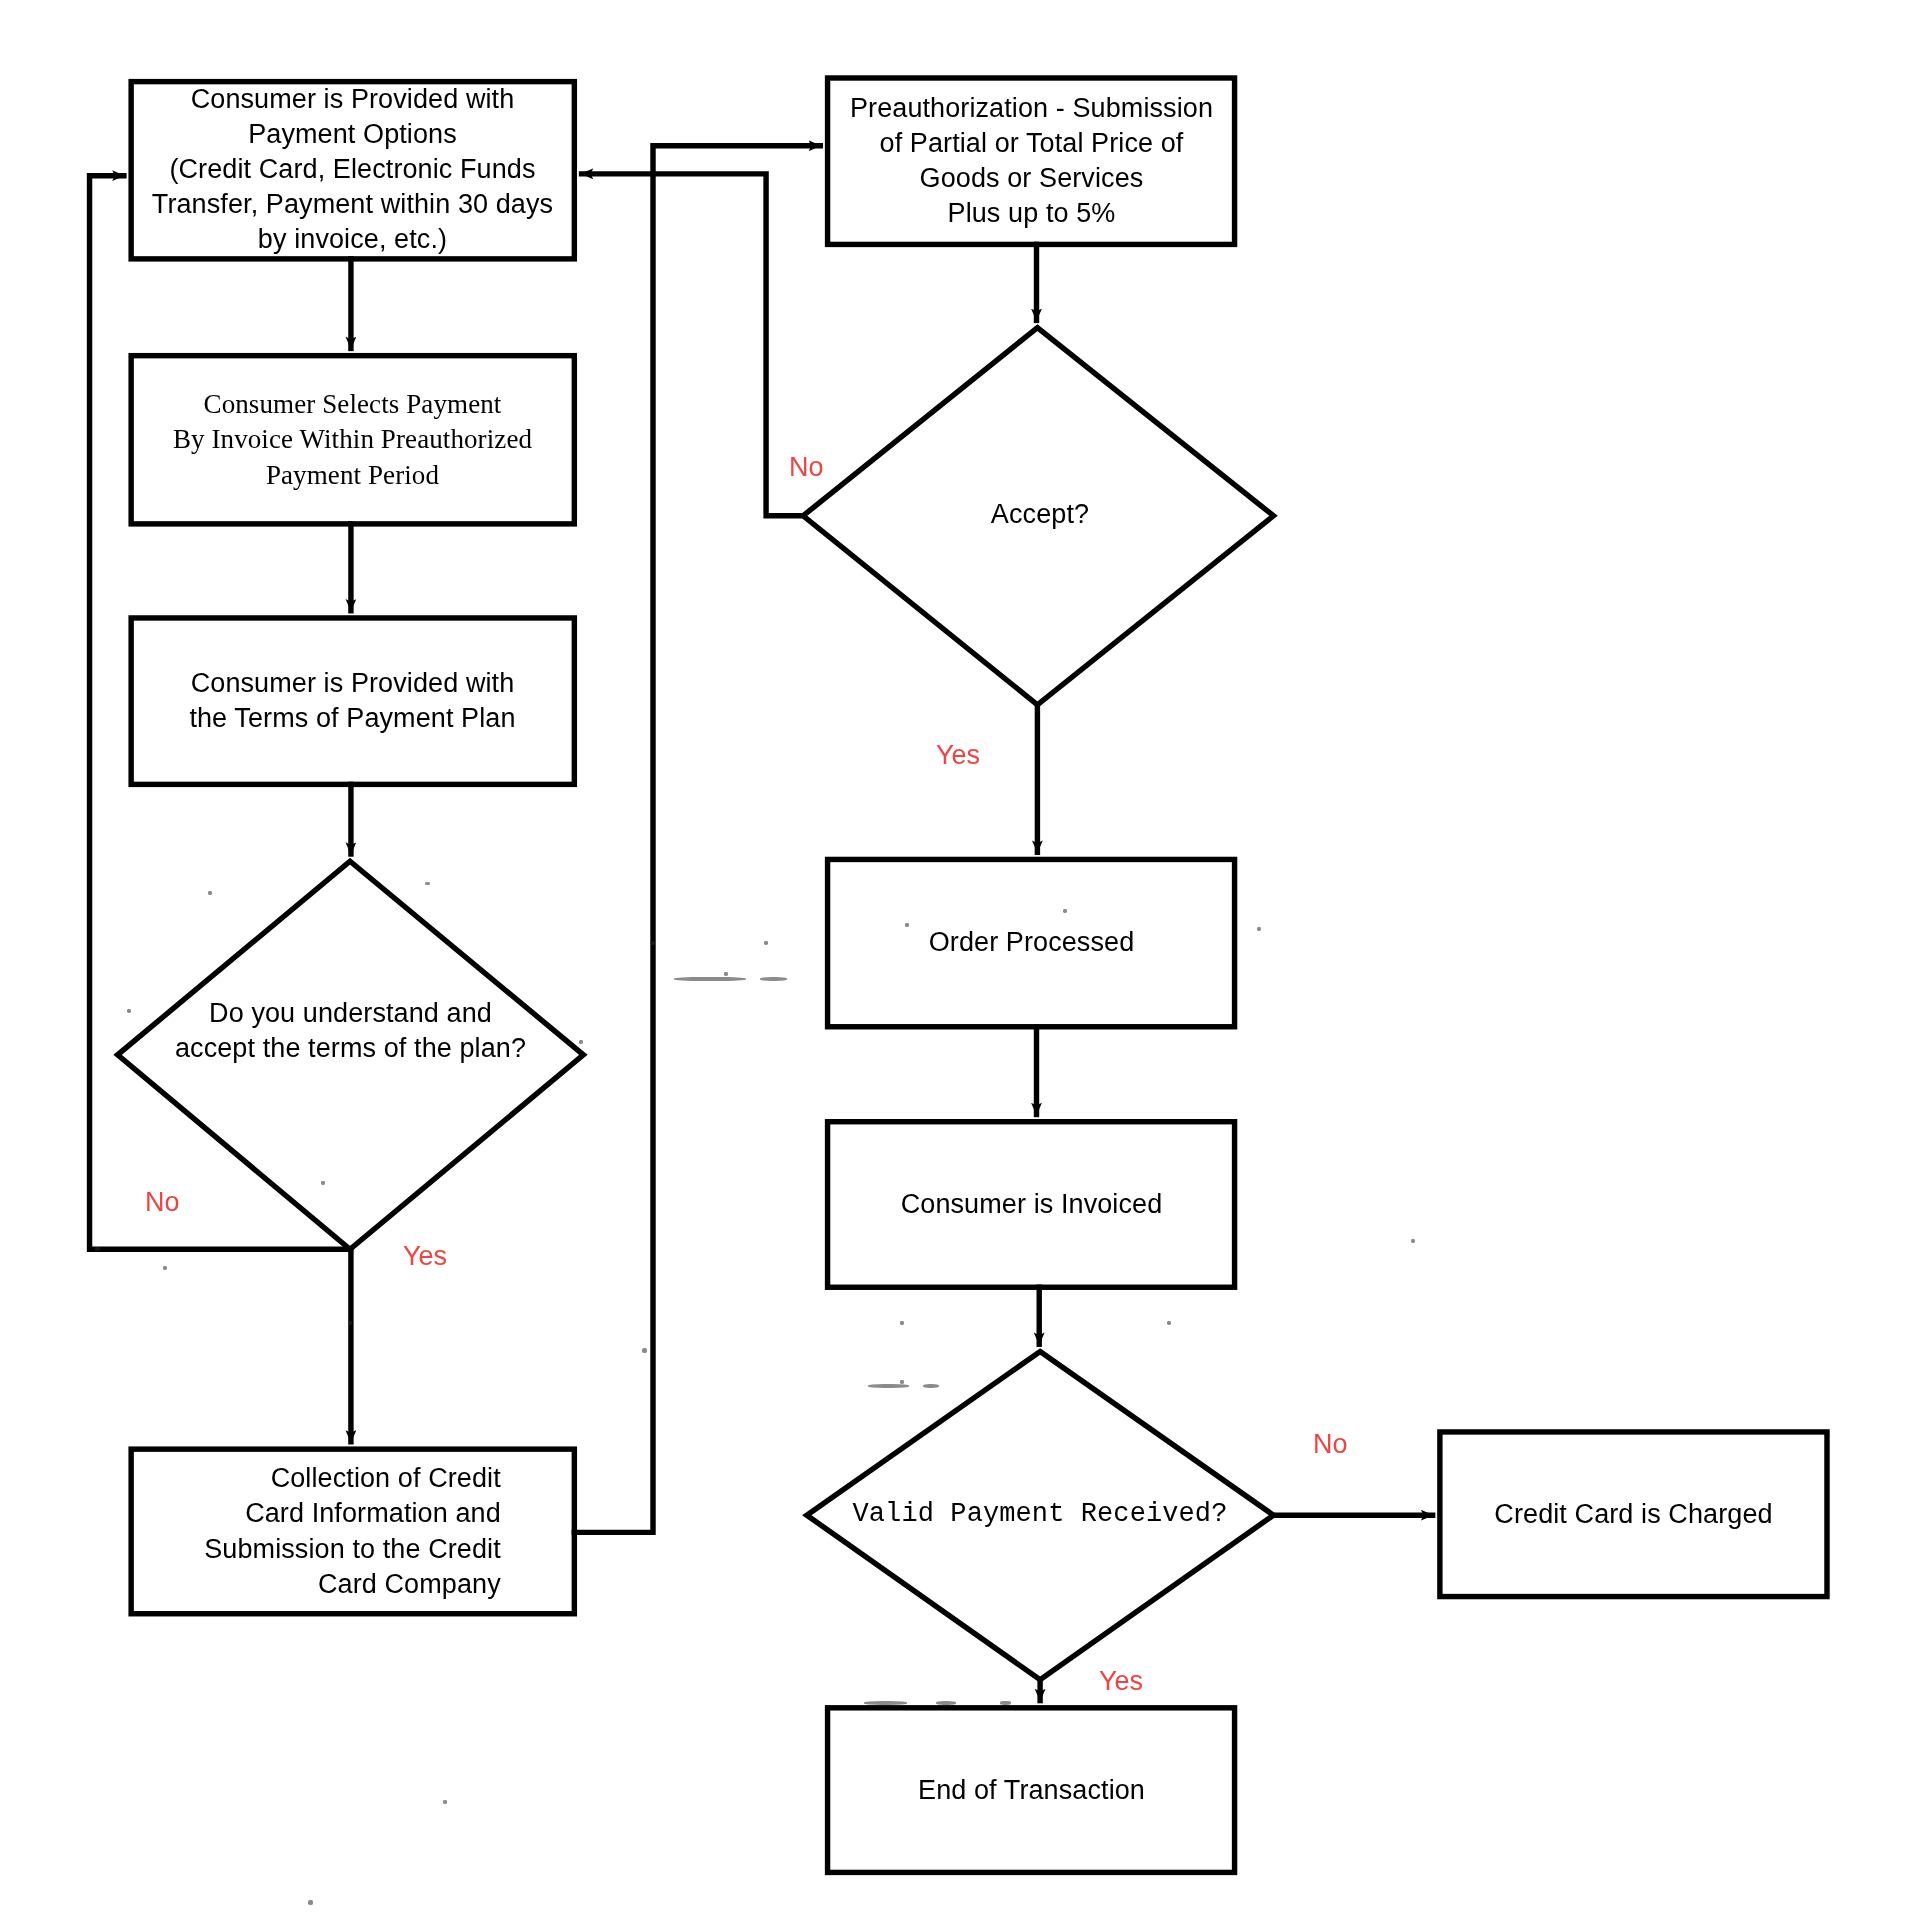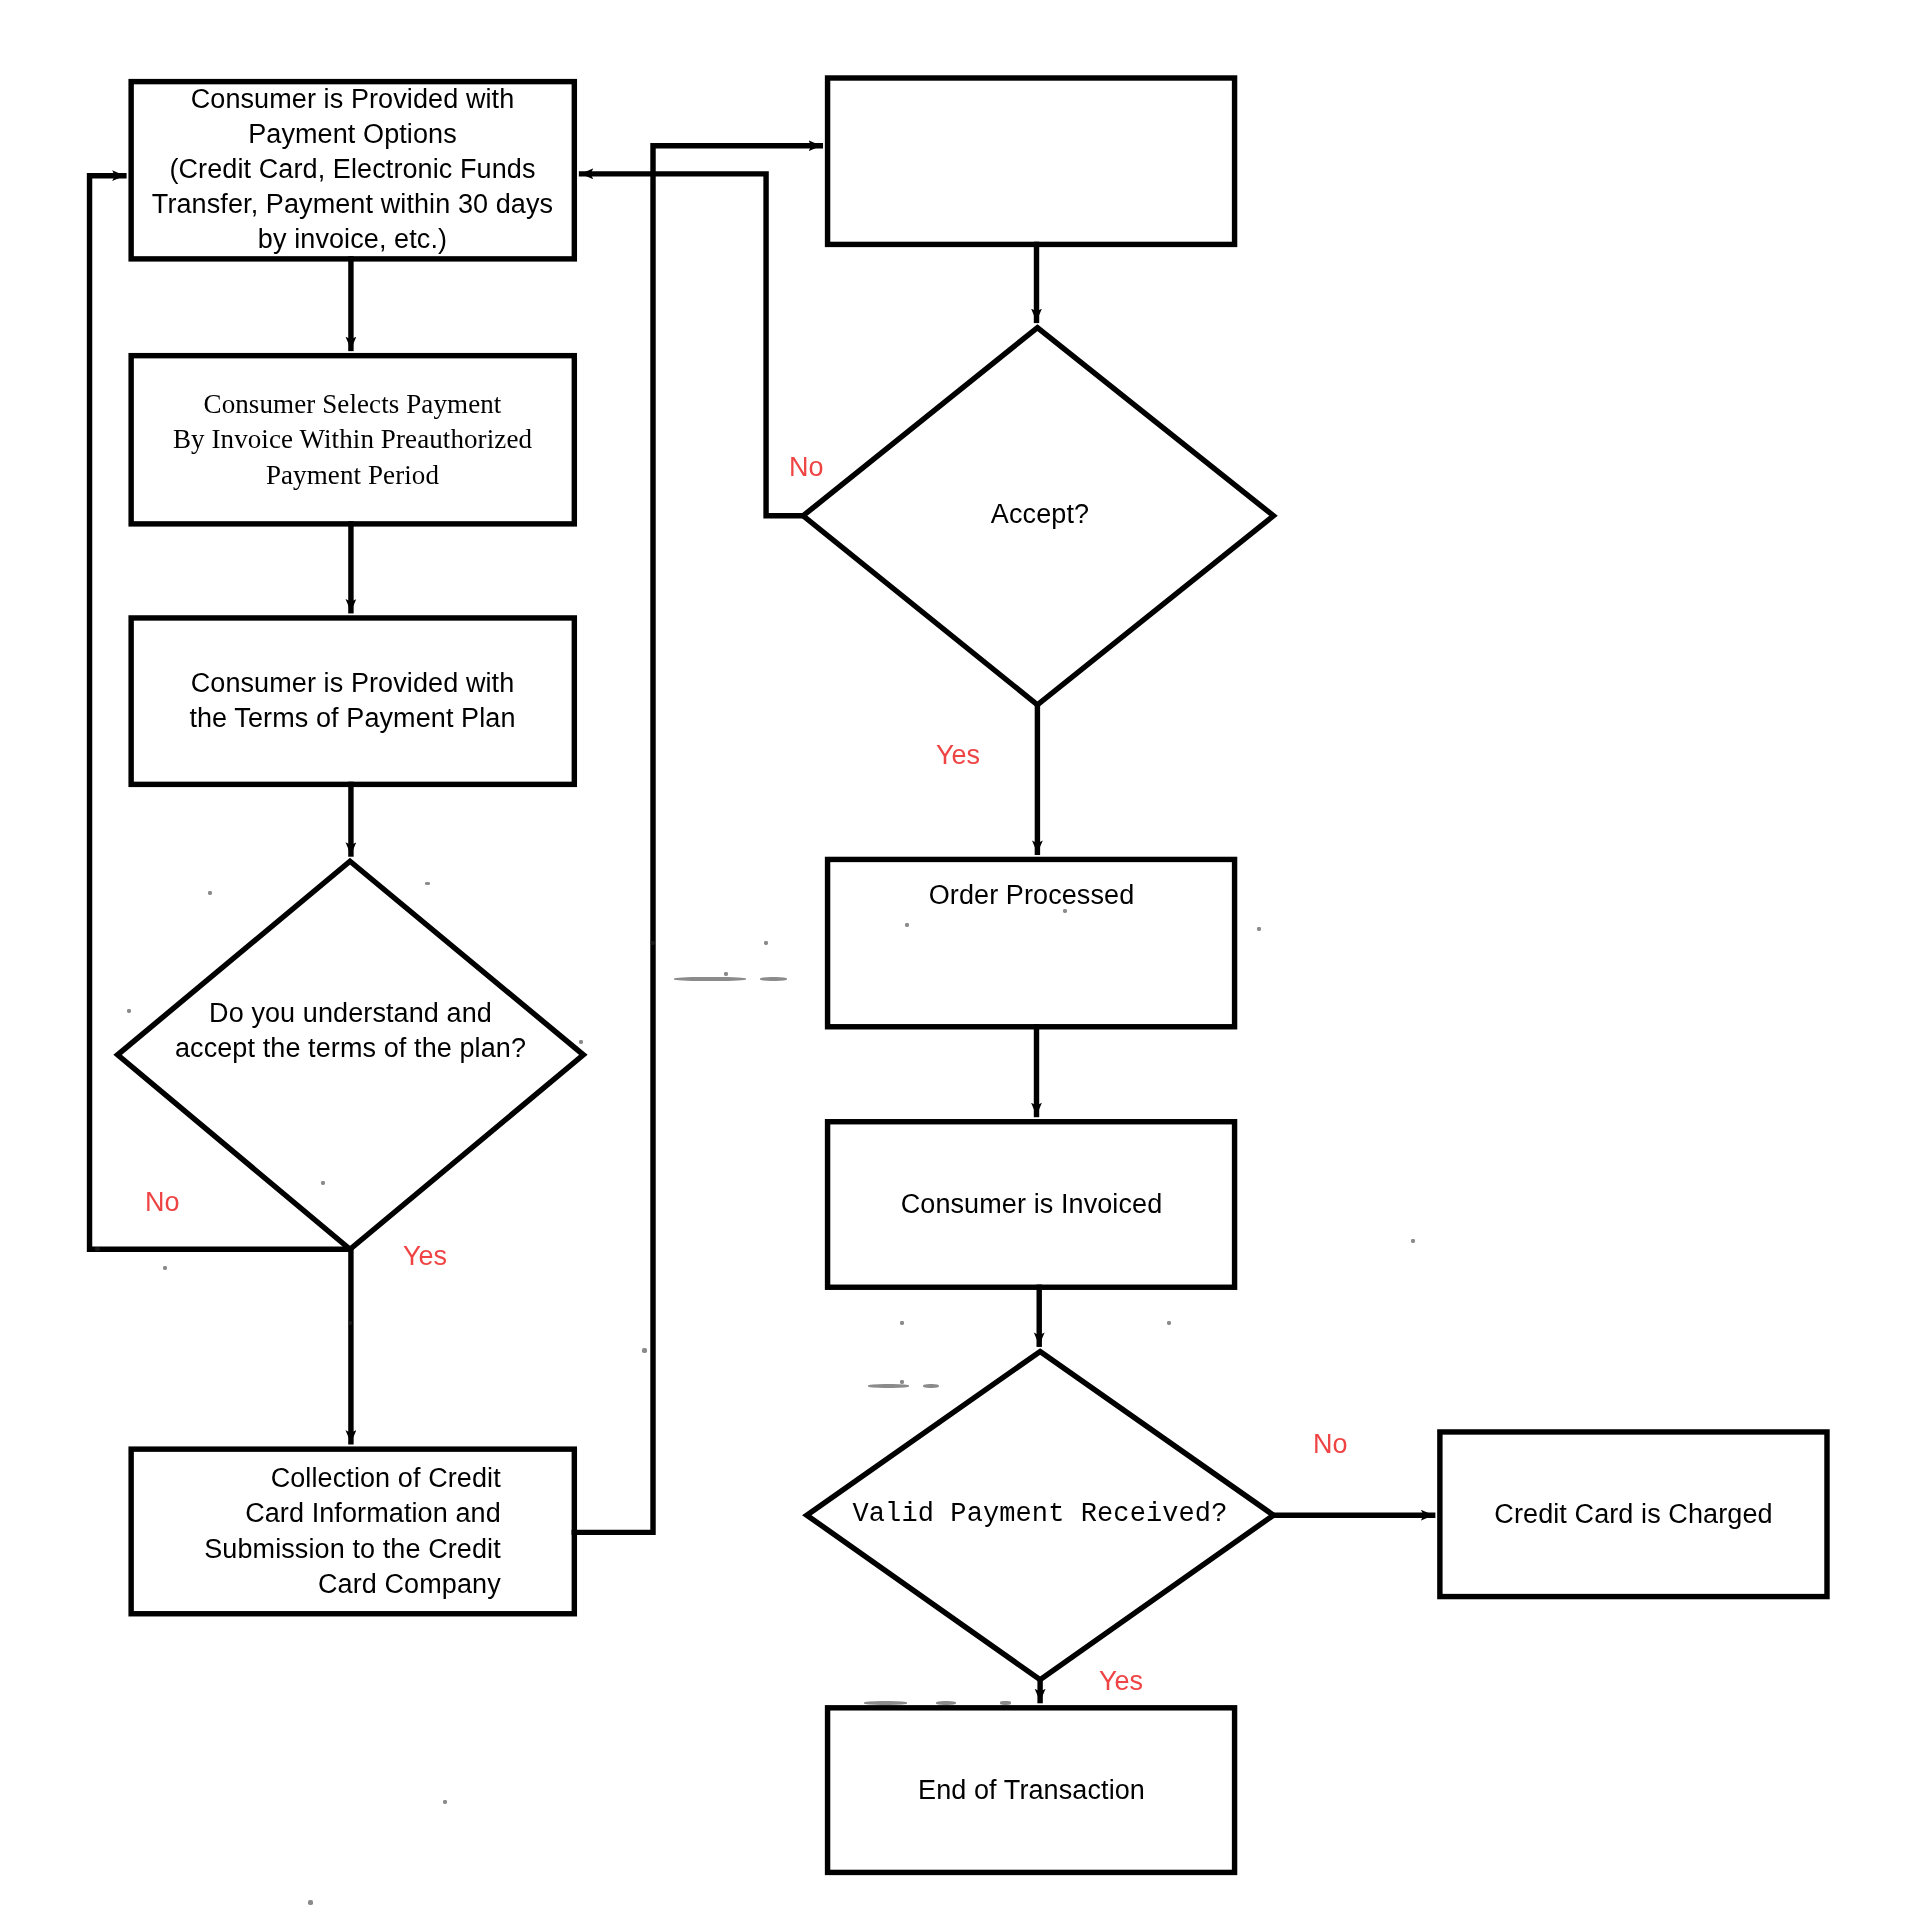--- a/index.html
+++ b/index.html
@@ -122,24 +122,28 @@
 the Terms of Payment Plan</div>
 
   <div class="node-label" style="left:138px; top:986px; width:425px; height:90px;">Do you understand and
 accept the terms of the plan?</div>
 
   <div class="node-label" style="left:131px; top:1449px; width:443px; height:165px;text-align:right;">Collection of Credit
 Card Information and
 Submission to the Credit
 Card Company</div>
 
+  <div class="node-label" style="left:828px; top:78px; width:407px; height:166px;">Preauthorization - Submission
+of Partial or Total Price of
+Goods or Services
+Plus up to 5%</div>
 
   <div class="node-label" style="left:868px; top:488px; width:344px; height:54px;">Accept?</div>
 
-  <div class="node-label" style="left:828px; top:812px; width:407px; height:167px;">Order Processed</div>
+  <div class="node-label" style="left:828px; top:859px; width:407px; height:167px;">Order Processed</div>
 
   <div class="node-label" style="left:828px; top:1122px; width:407px; height:166px;">Consumer is Invoiced</div>
 
   <div class="node-label" style="left:841px; top:1488px; width:398px; height:54px;font-family:Liberation Mono, monospace;">Valid Payment Received?</div>
 
   <div class="node-label" style="left:1440px; top:1432px; width:387px; height:165px;">Credit Card is Charged</div>
 
   <div class="node-label" style="left:828px; top:1708px; width:407px; height:165px;">End of Transaction</div>
 
   <div class="edge-label" style="left:145px; top:1187px;">No</div>

